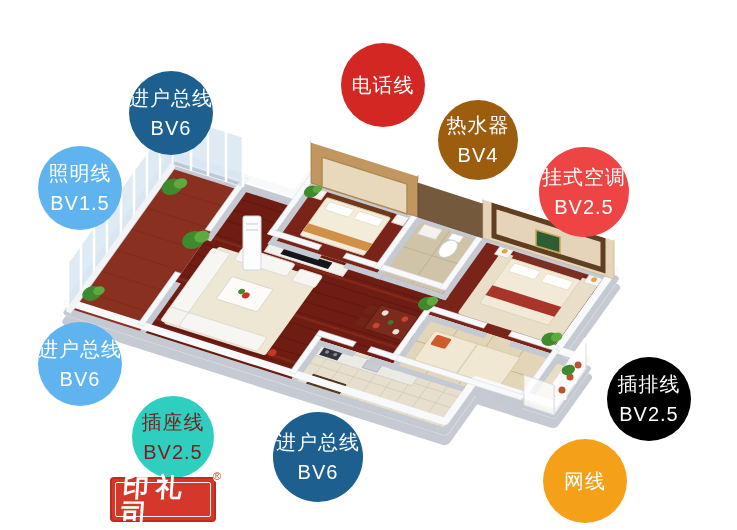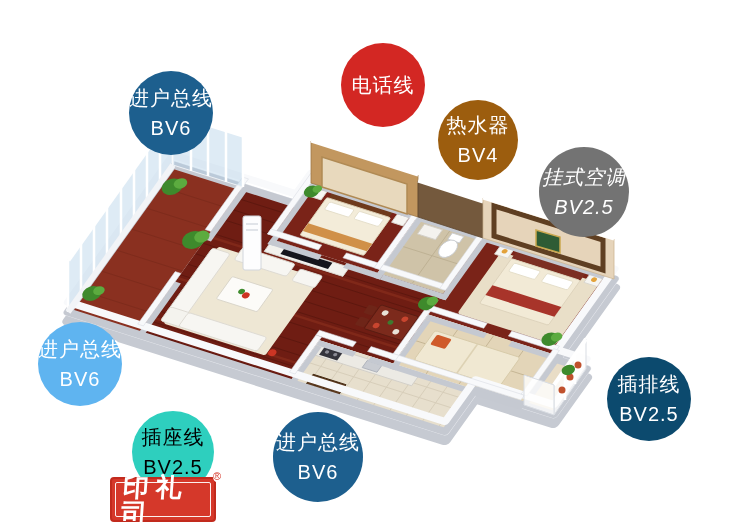--- a/index.html
+++ b/index.html
@@ -332,46 +332,53 @@
         <circle cx="540" cy="125" r="7" fill="#3e8a2c"></circle>
       </g>
     </g>
   </svg>
 
   <div class="badge-layer" id="badge-layer">
       <div class="badge" style="left: 129px; top: 71px; width: 84px; height: 84px; background: rgb(29, 95, 142); color: rgb(255, 255, 255);">
         <div class="badge-line">进户总线</div>
         <div class="badge-line">BV6</div>
       </div>
+      <div class="badge" style="left: 38px; top: 146px; width: 84px; height: 84px; background: rgb(95, 180, 240); color: rgb(255, 255, 255);">
+        <div class="badge-line">照明线</div>
+        <div class="badge-line">BV1.5</div>
+      </div>
       <div class="badge" style="left: 341px; top: 43px; width: 84px; height: 84px; background: rgb(211, 39, 35); color: rgb(255, 255, 255);">
         <div class="badge-line">电话线</div>
       </div>
       <div class="badge" style="left: 438px; top: 100px; width: 80px; height: 80px; background: rgb(156, 93, 14); color: #ffffff;">
         <div class="badge-line">热水器</div>
         <div class="badge-line">BV4</div>
       </div>
-      <div class="badge" style="left: 539px; top: 147px; width: 90px; height: 90px; background: #737373; color: rgb(255, 255, 255); font-style: italic;">
+      <div class="badge" style="left: 539px; top: 147px; width: 90px; height: 90px; background: #ef4444; color: rgb(255, 255, 255);">
         <div class="badge-line">挂式空调</div>
         <div class="badge-line">BV2.5</div>
       </div>
       <div class="badge" style="left: 38px; top: 322px; width: 84px; height: 84px; background: rgb(95, 180, 240); color: rgb(255, 255, 255);">
         <div class="badge-line">进户总线</div>
         <div class="badge-line">BV6</div>
       </div>
-      <div class="badge" style="left: 132px; top: 411px; width: 82px; height: 82px; background: rgb(46, 207, 190); color: #000000;">
+      <div class="badge" style="left: 132px; top: 396px; width: 82px; height: 82px; background: rgb(46, 207, 190); color: #7f1d1d;">
         <div class="badge-line">插座线</div>
         <div class="badge-line">BV2.5</div>
       </div>
       <div class="badge" style="left: 273px; top: 412px; width: 90px; height: 90px; background: rgb(29, 95, 142); color: rgb(255, 255, 255);">
         <div class="badge-line">进户总线</div>
         <div class="badge-line">BV6</div>
       </div>
-      <div class="badge" style="left: 607px; top: 357px; width: 84px; height: 84px; background: #0c4a6e; color: rgb(255, 255, 255);">
+      <div class="badge" style="left: 607px; top: 357px; width: 84px; height: 84px; background: #000000; color: rgb(255, 255, 255);">
         <div class="badge-line">插排线</div>
         <div class="badge-line">BV2.5</div>
+      </div>
+      <div class="badge" style="left: 543px; top: 439px; width: 84px; height: 84px; background: rgb(245, 160, 25); color: rgb(255, 255, 255);">
+        <div class="badge-line">网线</div>
       </div>
     </div>
 
   <div class="logo">
     <div class="logo-inner">
       <span class="logo-text">印礼司</span>
     </div>
     <span class="logo-reg">®</span>
   </div>
 

